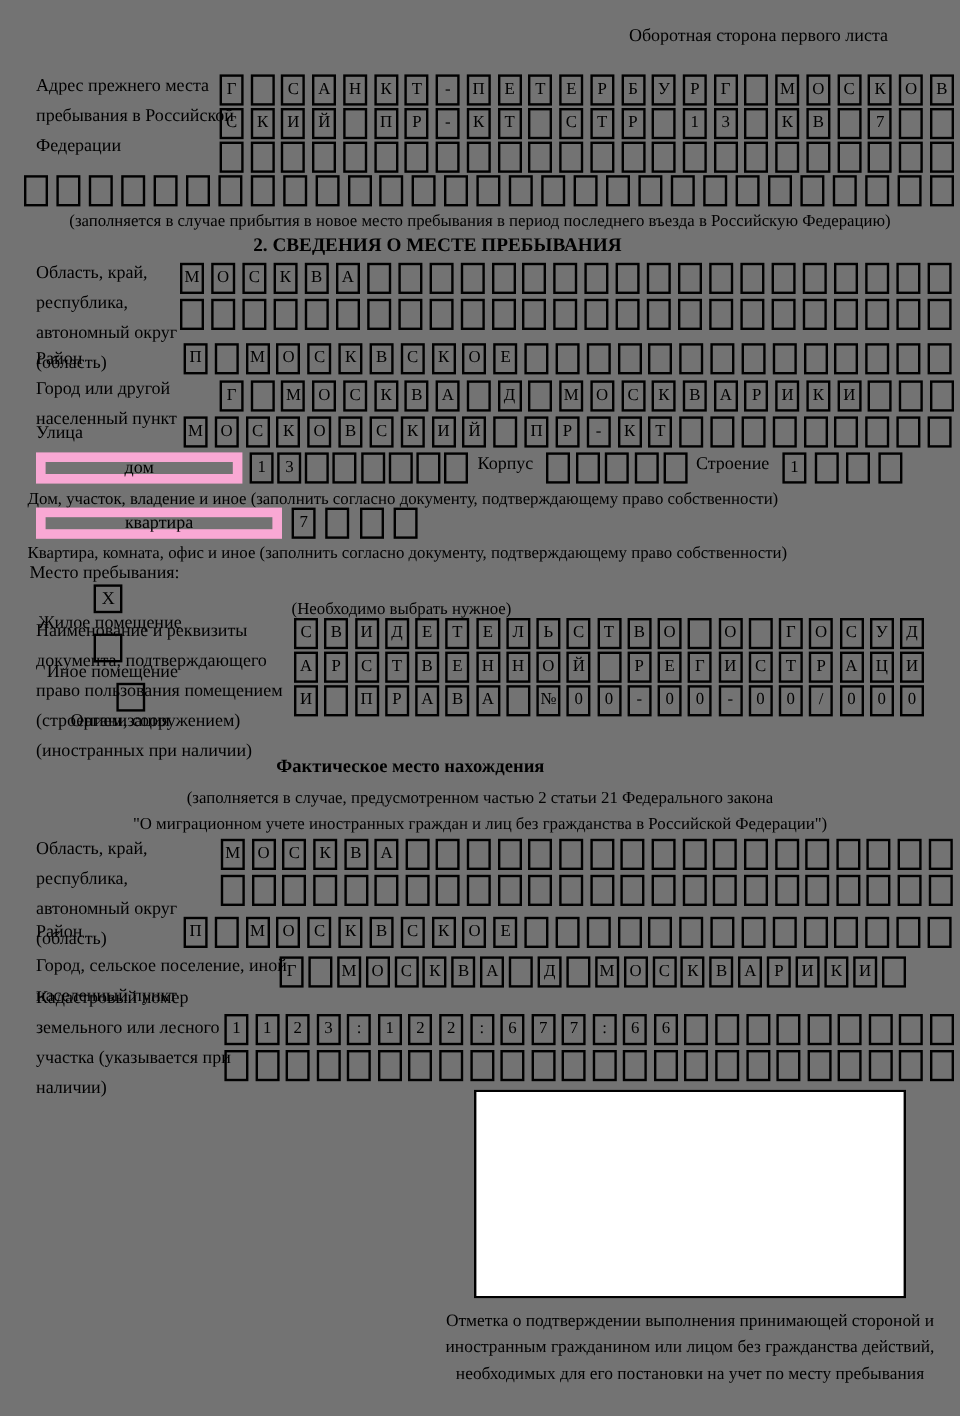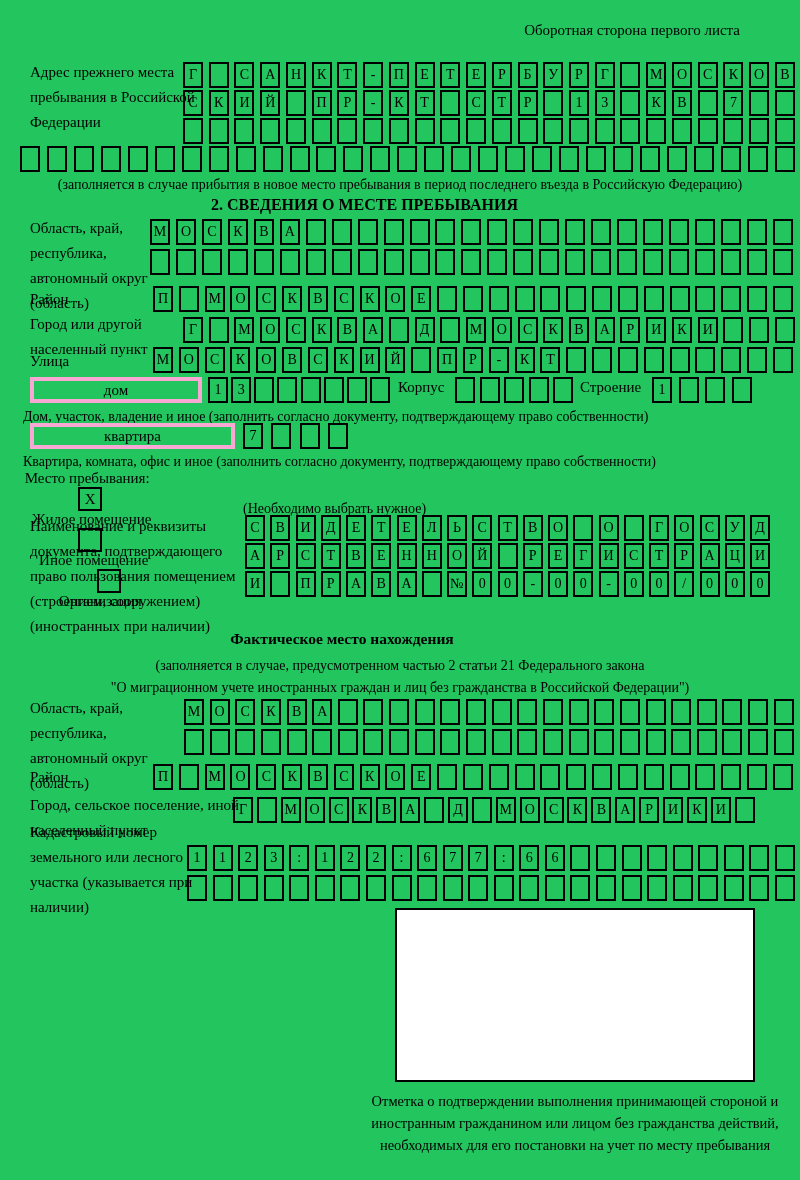--- a/index.html
+++ b/index.html
@@ -1,23 +1,23 @@
 <!DOCTYPE html>
 <html lang="ru"><head>
 <meta charset="utf-8">
 <style>
   html,body{margin:0;padding:0;background:#fff;}
-  .page{position:relative;width:800px;height:1180px;margin:0 auto;background:#22c55e;color:#000;
+  .page{position:relative;width:800px;height:1180px;margin:0 auto;background:#737373;color:#000;
         font-family:"Liberation Serif","DejaVu Serif",serif;font-size:15px;}
   .abs{position:absolute;}
   .lbl{line-height:25px;}
   .grid{display:flex;justify-content:space-between;height:26px;}
   .cell{flex:0 0 20px;height:26px;box-sizing:border-box;border:2px solid #000;
         display:flex;align-items:center;justify-content:center;font-size:14px;line-height:1;}
-  .fieldbox{box-sizing:border-box;border:4px solid #f9a8d4;height:26px;display:flex;
+  .fieldbox{box-sizing:border-box;border:8px solid #f9a8d4;height:26px;display:flex;
             align-items:center;justify-content:center;font-size:15px;}
   .note{font-size:14px;line-height:18px;}
   .center{text-align:center;}
   .bold{font-weight:bold;}
   .hdr{font-size:15px;text-align:right;}
   .title{font-size:16px;}
   .stay{display:flex;align-items:center;height:27px;flex-direction:column;}
   .chk{box-sizing:border-box;width:24px;height:26px;border:2px solid #000;display:flex;
        align-items:center;justify-content:center;font-size:15px;flex:0 0 24px;}
   .m-a{margin-left:6px;} .m-b{margin-left:9px;} .m-c{margin-left:6px;}

